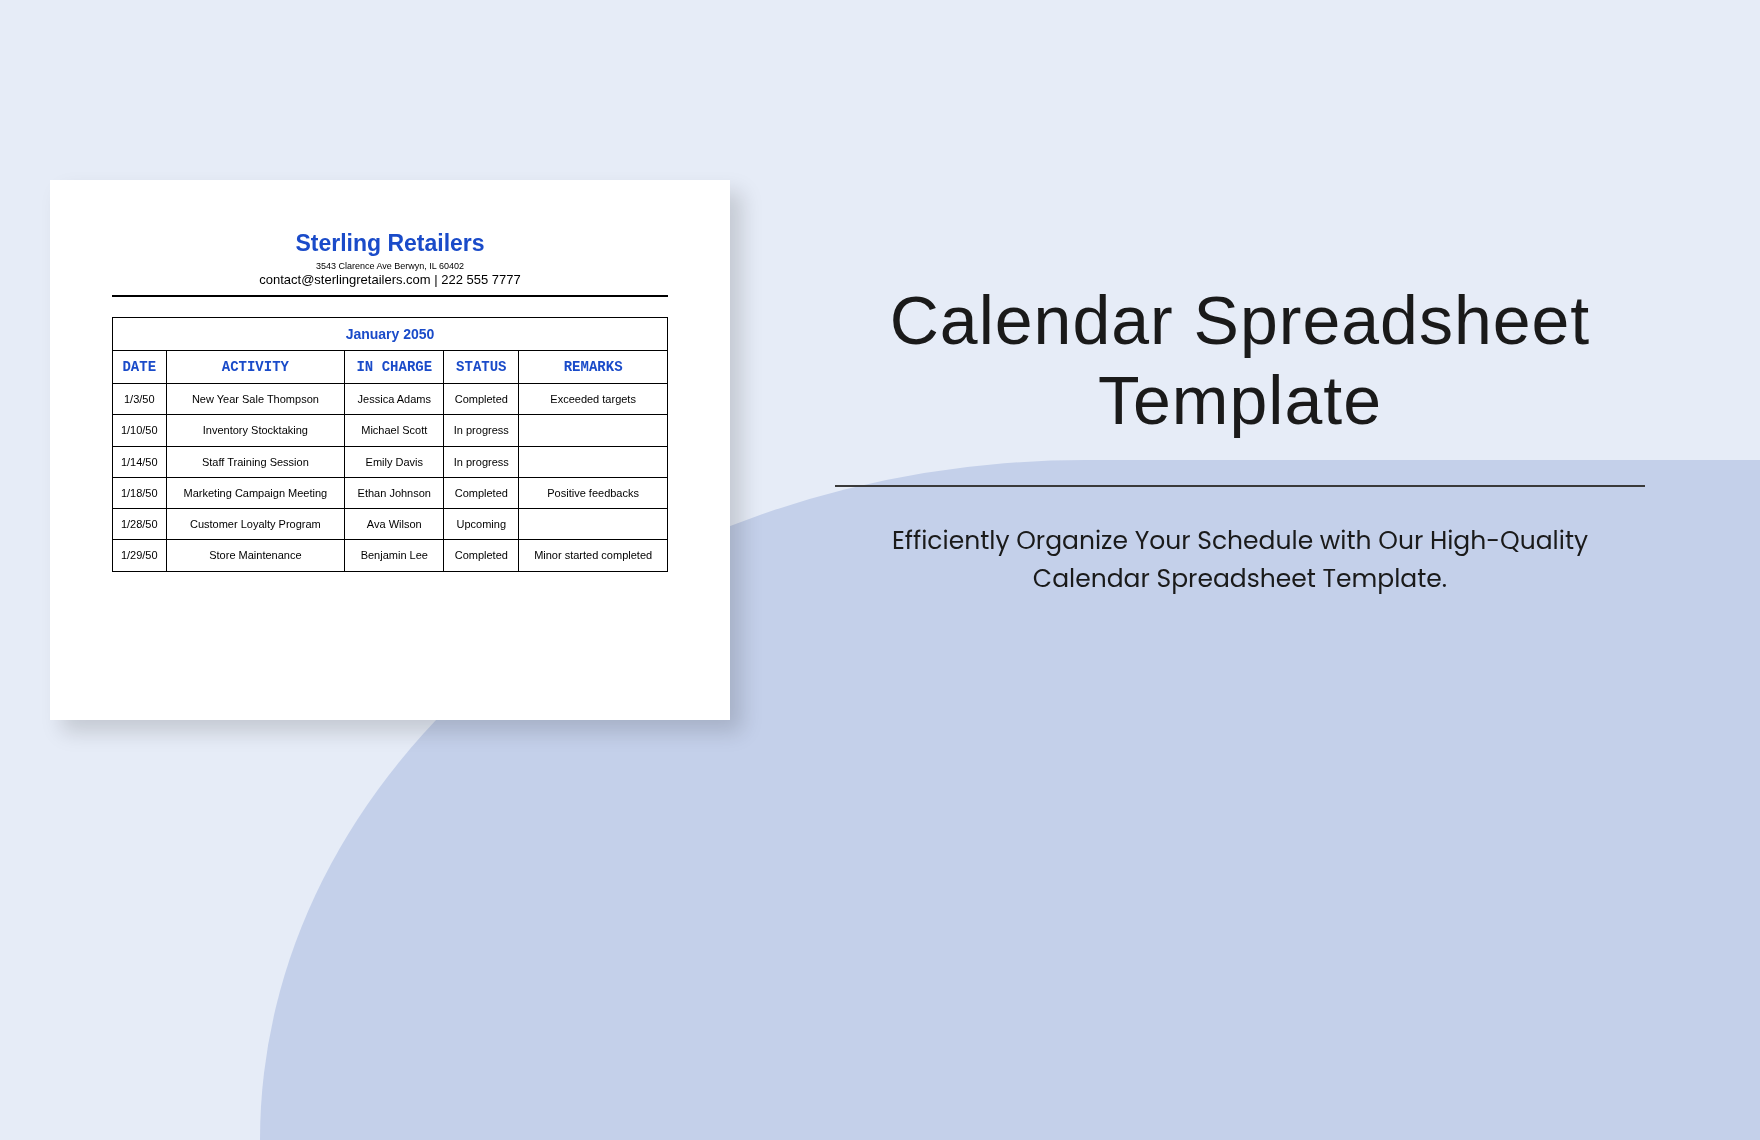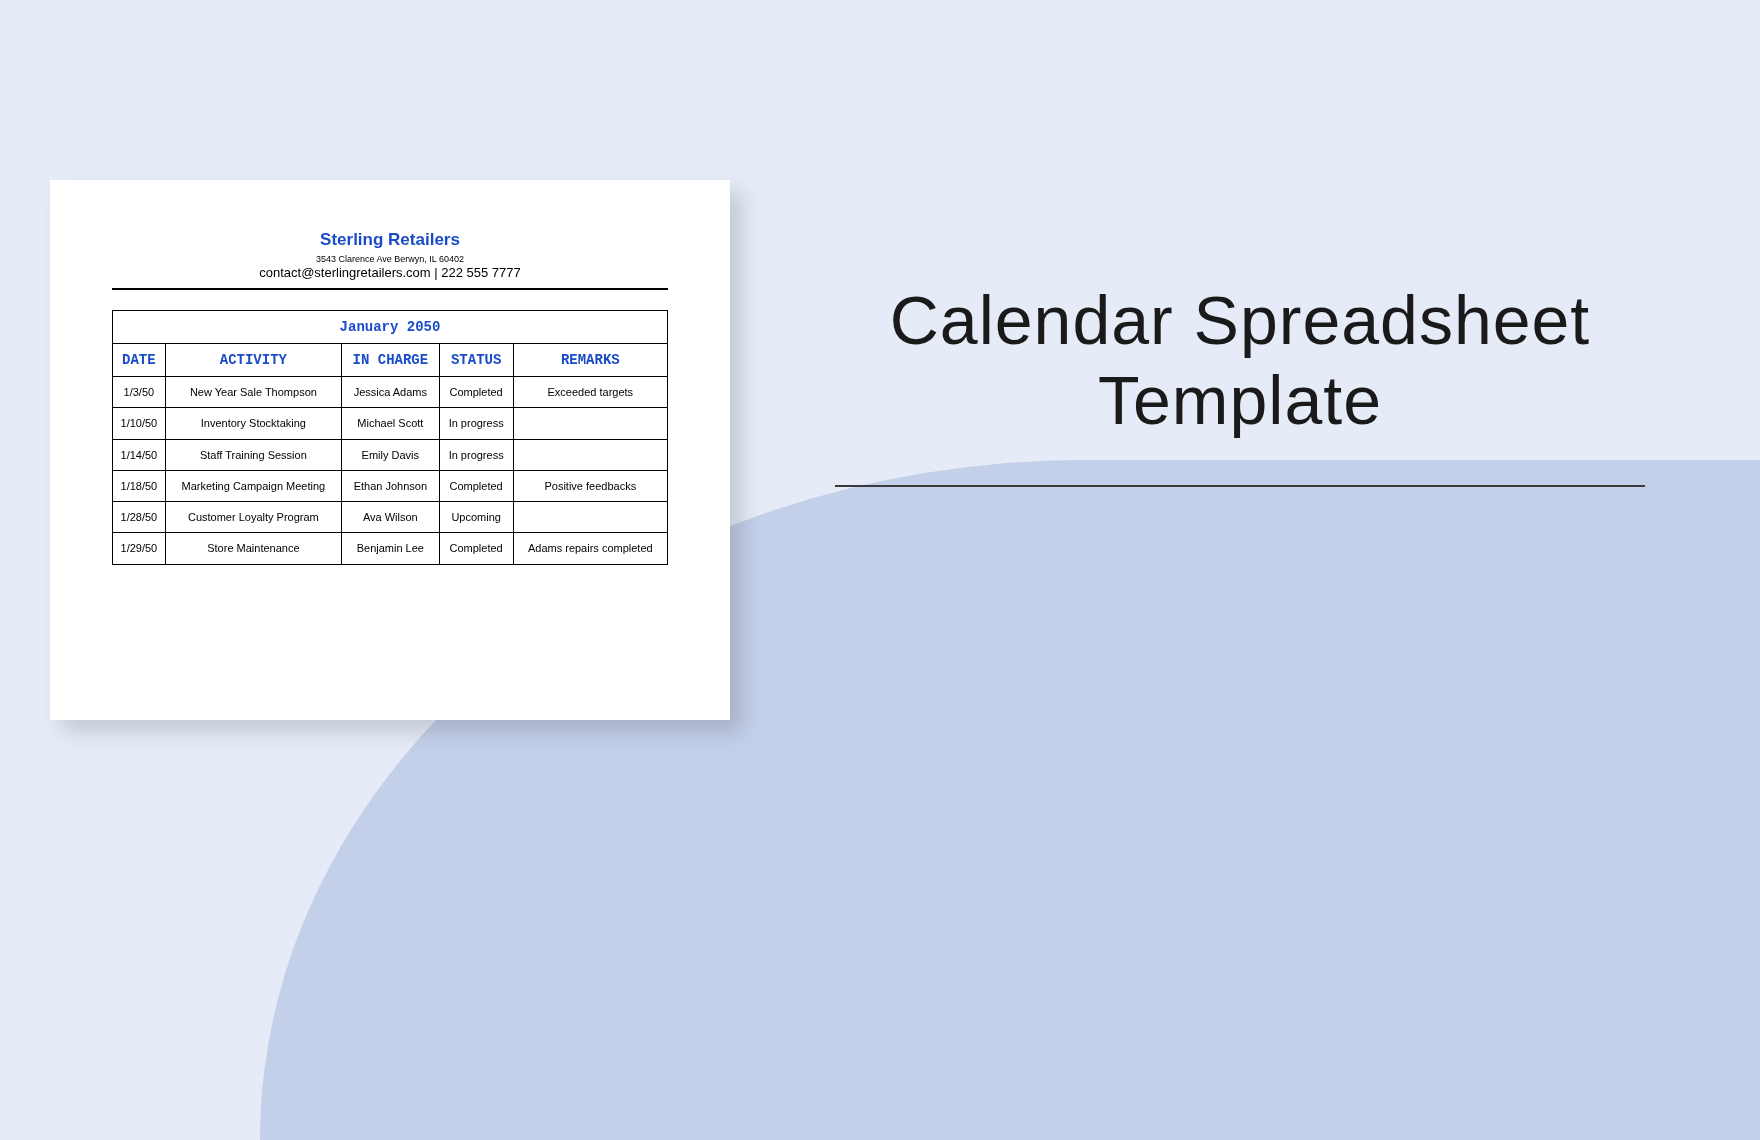--- a/index.html
+++ b/index.html
@@ -30,21 +30,21 @@
       top: 180px;
       width: 680px;
       height: 540px;
       background: #ffffff;
       box-shadow: 12px 12px 20px rgba(0,0,0,0.15);
       padding: 50px 30px;
     }
     .company-name {
       text-align: center;
       color: #1a4bc9;
-      font-size: 17px;
+      font-size: 23px;
       font-weight: bold;
       font-family: Arial, sans-serif;
     }
     .company-address {
       text-align: center;
       color: #000;
       font-size: 9px;
       margin-top: 4px;
     }
     .company-contact {
@@ -69,21 +69,21 @@
       border: 1px solid #000;
       text-align: center;
       padding: 8px 4px;
       vertical-align: middle;
     }
     .month-header {
       color: #1a4bc9;
       font-weight: bold;
       font-size: 14px;
       padding: 10px;
-      font-family: Liberation Mono, monospace;
+      font-family: Liberation Sans, sans-serif;
     }
     .col-header {
       color: #1a4bc9;
       font-weight: bold;
       font-size: 14px;
       padding: 8px 4px;
       text-transform: uppercase;
       font-family: Liberation Mono, monospace;
     }
     .calendar-table td {
@@ -179,25 +179,26 @@
         <td>Customer Loyalty Program</td>
         <td>Ava Wilson</td>
         <td>Upcoming</td>
         <td></td>
       </tr>
       <tr>
         <td>1/29/50</td>
         <td>Store Maintenance</td>
         <td>Benjamin Lee</td>
         <td>Completed</td>
-        <td>Adams repairs completed</td>
+        <td>Minor started completed</td>
       </tr>
     </tbody>
   </table>
 </div>
 
 <div class="right-panel">
   <h1 class="main-title">
     <span>Calendar Spreadsheet</span><br>
     <span>Template</span>
   </h1>
   <hr class="title-rule">
+  <p class="description">Efficiently Organize Your Schedule with Our High-Quality Calendar Spreadsheet Template.</p>
 </div>
 
 </body></html>

